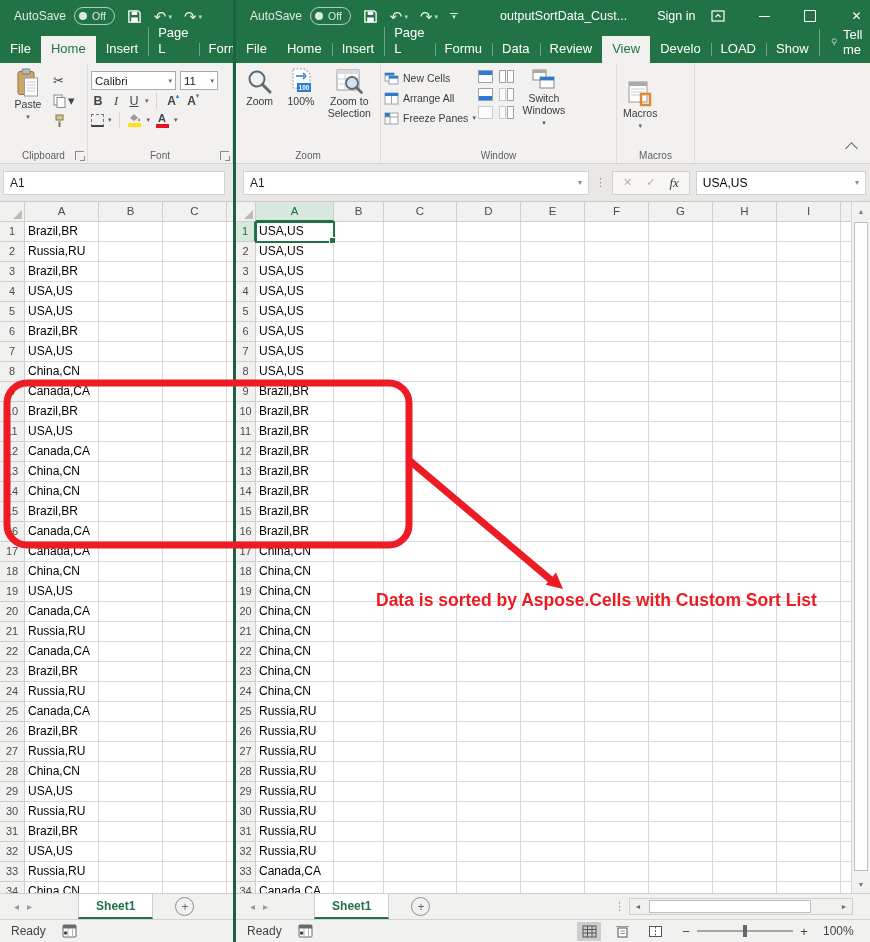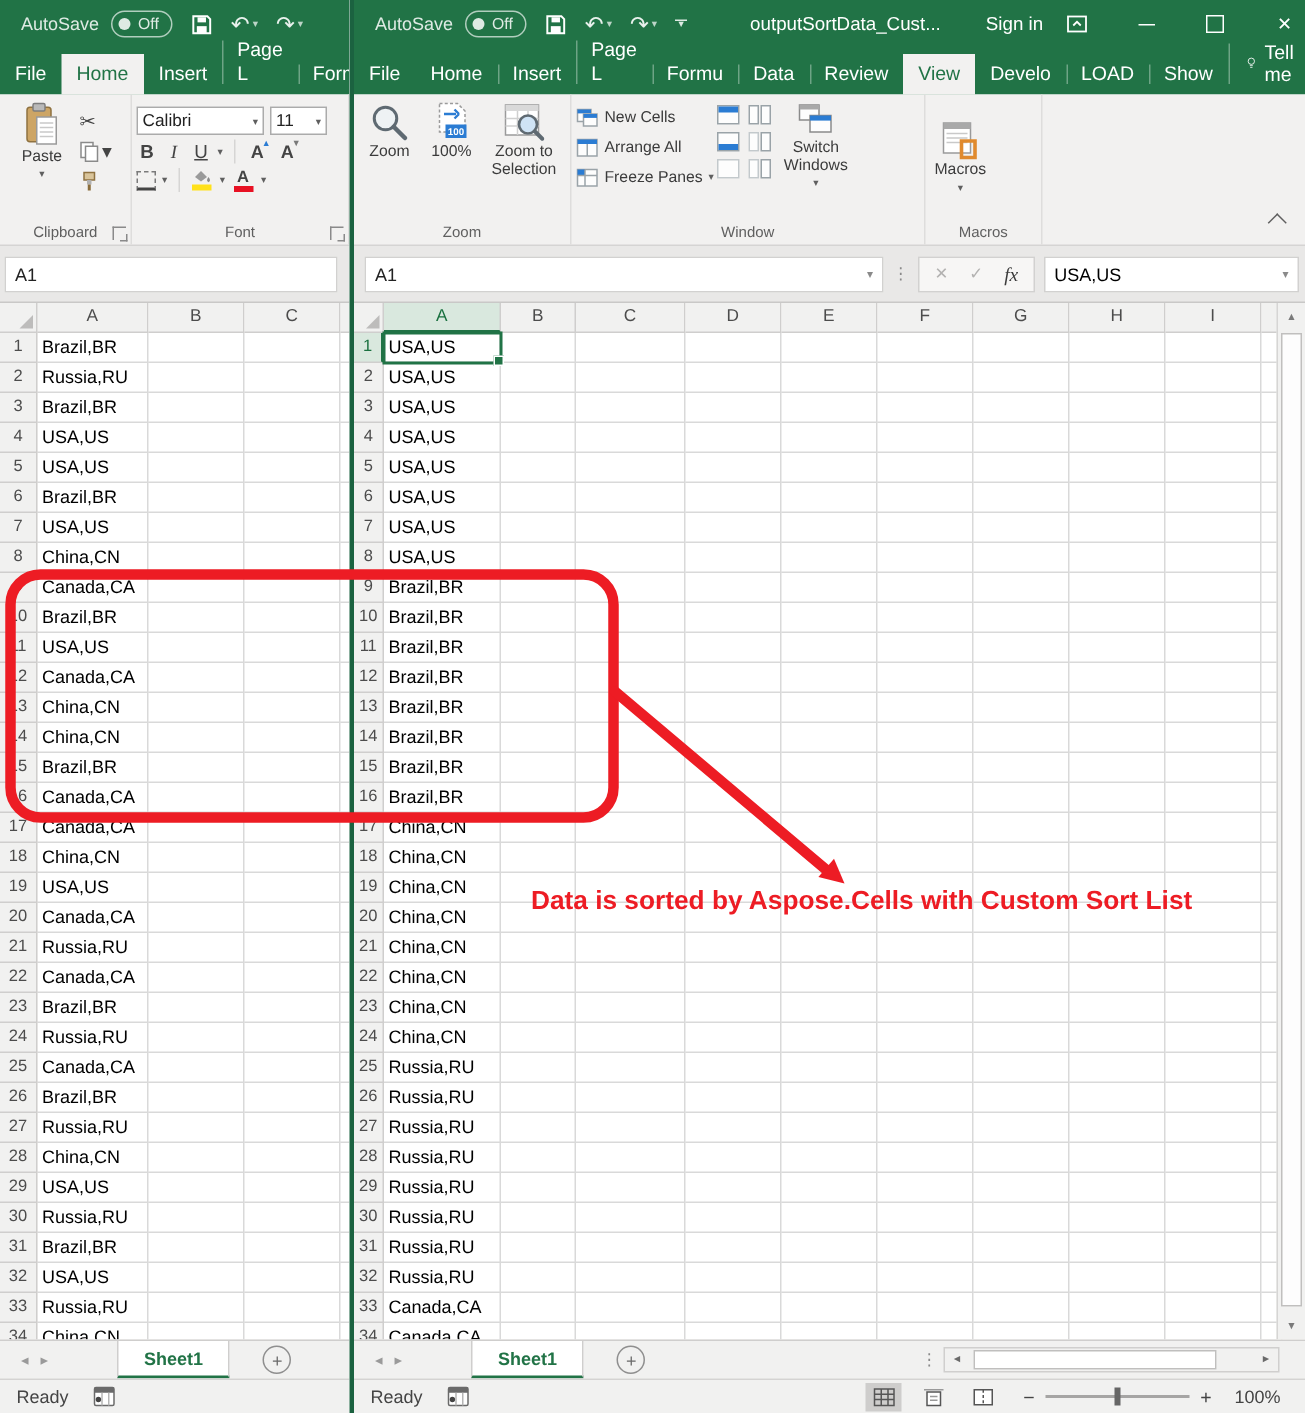--- a/index.html
+++ b/index.html
@@ -133,21 +133,21 @@
   .viewbtn{width:24px;height:19px;display:flex;align-items:center;justify-content:center;}
   .viewbtn.active{background:#cecdcc;}
   .zoomctl{position:absolute;left:443px;display:flex;align-items:center;}
   .zoomctl .pm{font-size:13px;color:#444;width:14px;text-align:center;}
   .ztrack{width:96px;height:2px;background:#a6a5a4;position:relative;margin:0 4px;}
   .zthumb{position:absolute;left:46px;top:-5px;width:4px;height:12px;background:#666;}
   .zoomval{margin-left:12px;color:#444;}
 
   
   .anno-svg{position:absolute;left:0;top:0;z-index:50;pointer-events:none;}
-  .anno-text{position:absolute;left:354px;top:590px;z-index:51;color:#ed1c24;font-weight:bold;
+  .anno-text{position:absolute;left:376px;top:590px;z-index:51;color:#ed1c24;font-weight:bold;
     font-size:17.5px;white-space:nowrap;pointer-events:none;}
 
   svg{display:block;}
 </style>
 </head>
 <body>
 
 <div class="screen">
 
   <div class="win left">

